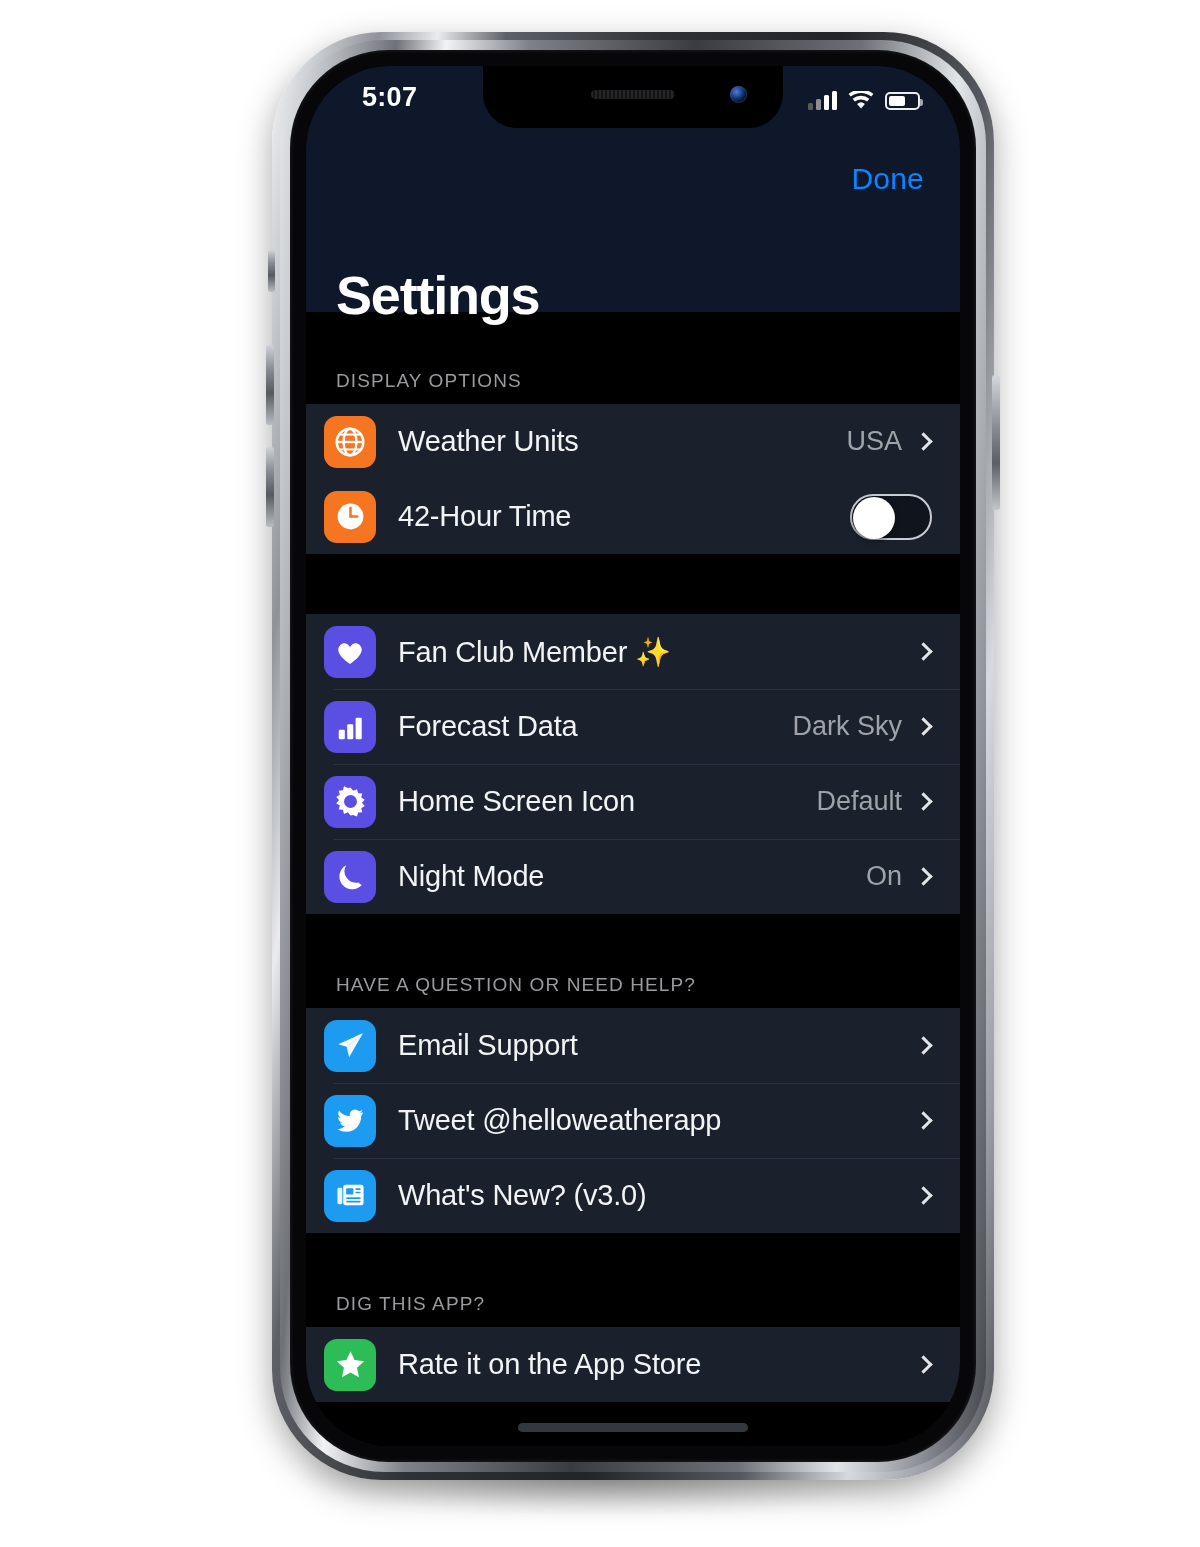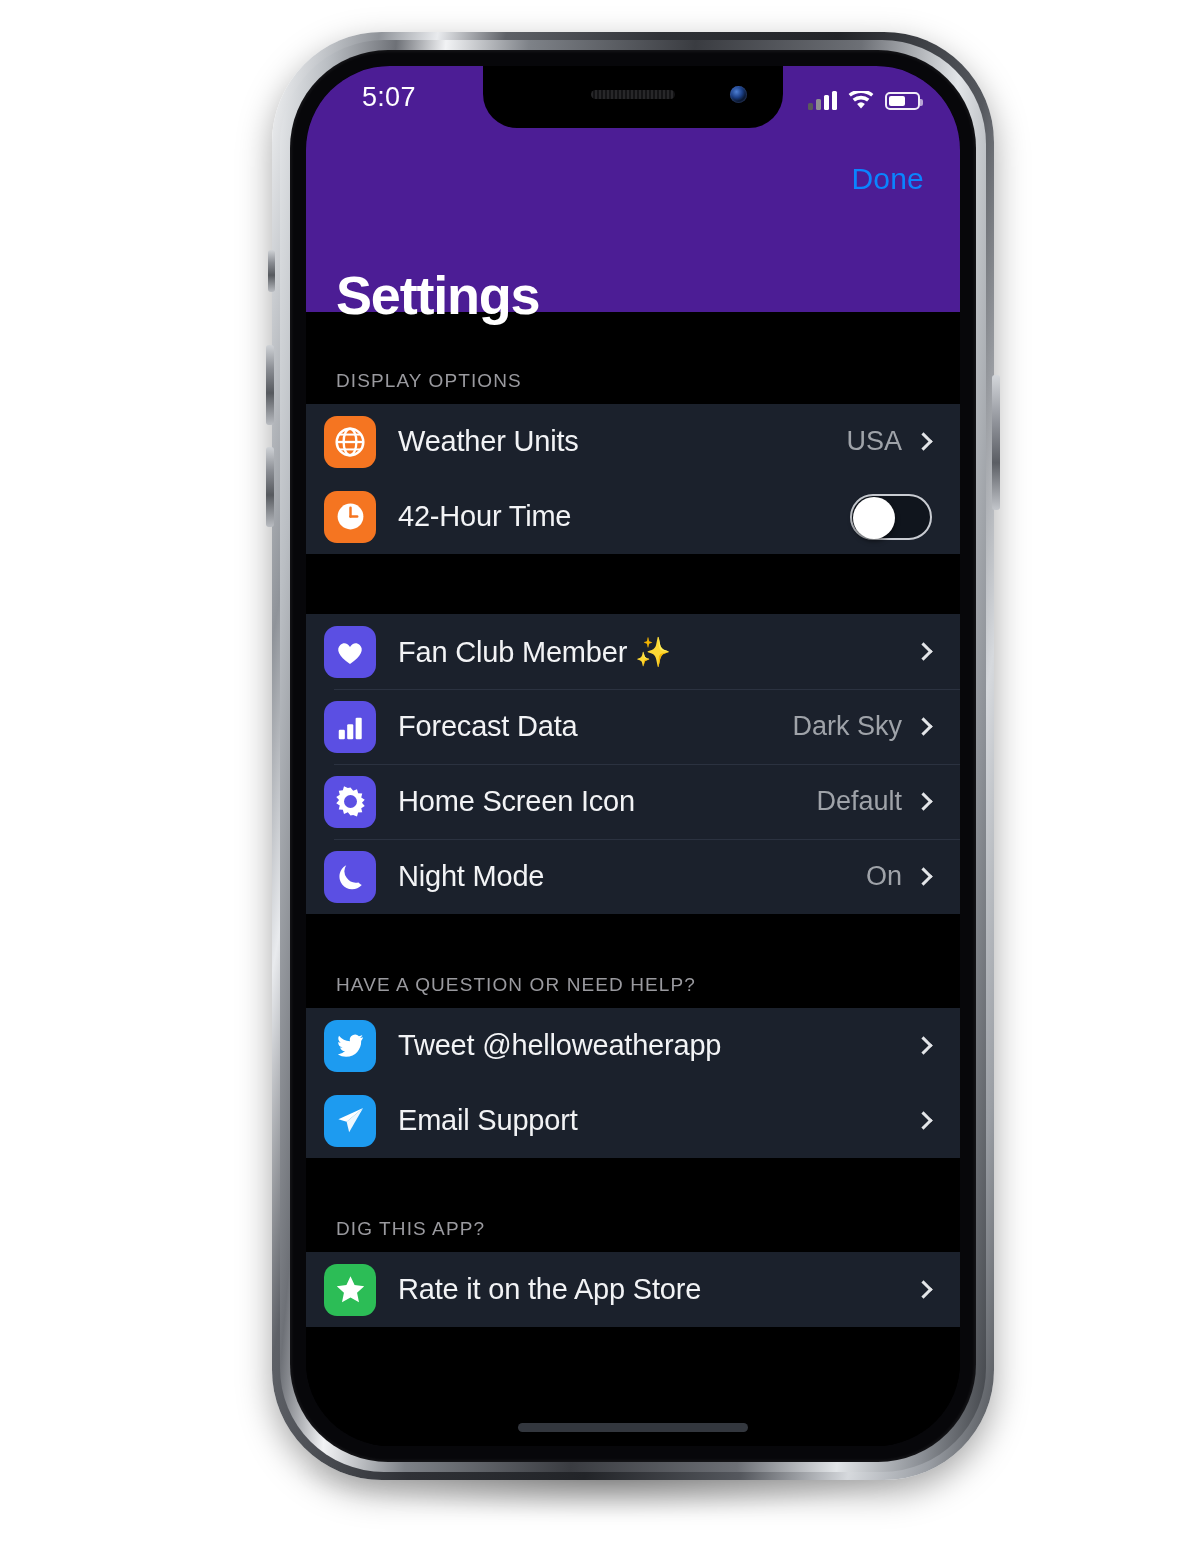--- a/index.html
+++ b/index.html
@@ -78,21 +78,21 @@
     box-shadow: inset 0 0 2px rgba(120,160,255,.55);
   }
 
   
   .statusbar{
     position:absolute; left:0; top:0; width:100%; height:62px;
     color:#fff; z-index:35;
   }
   .sb-time{
     position:absolute; left:56px; top:16px;
-    font-size:27px; font-weight:400; letter-spacing:.3px;
+    font-size:27px; font-weight:700; letter-spacing:.3px;
   }
   .sb-right{ position:absolute; right:40px; top:20px; display:flex; align-items:flex-end; gap:11px; height:24px; }
   .bars{ display:flex; align-items:flex-end; gap:3px; height:19px; }
   .bars i{ display:block; width:5px; border-radius:1.5px; background:#fff; }
   .bars i:nth-child(1){ height:7px;  background:#5a5a5c; }
   .bars i:nth-child(2){ height:11px; background:#8e8e90; }
   .bars i:nth-child(3){ height:15px; }
   .bars i:nth-child(4){ height:19px; }
   .wifi{ width:26px; height:19px; position:relative; }
   .battery{
@@ -105,21 +105,21 @@
     background:rgba(255,255,255,.6); border-radius:0 2px 2px 0;
   }
 
   
   .content{
     position:absolute; inset:0;
     background:#000;
     overflow:hidden;
   }
   .navbar{
-    background:#4c1d95; padding: 62px 0 13px 0; height:246px; position:relative;
+    background:#0f172a; padding: 62px 0 13px 0; height:246px; position:relative;
   }
   .done{
     position:absolute; right:36px; top:96px;
     color:#0a84ff; font-size:30px; font-weight:400; letter-spacing:.2px;
     background:none; border:none; cursor:pointer;
     font-family:"Liberation Sans", sans-serif;
   }
   .bigtitle{
     position:absolute; left:30px; top:158px;
     color:#fff; font-size:54px; font-weight:700; letter-spacing:-1.2px;margin-top:40px;
@@ -313,43 +313,60 @@
               <div class="row-label">Night Mode</div>
               <div class="row-right">
                 <div class="row-value">On</div>
                 <div class="chev"></div>
               </div>
             </div>
           </div>
           <div class="sec-gap"></div>
           <div class="section-header">HAVE A QUESTION OR NEED HELP?</div>
           <div class="card">
-            <div class="row sep">
-              <div class="appicon" style="background: rgb(29, 155, 240);">
-                <svg viewBox="0 0 32 32" width="31" height="31">
-                  <path d="M29 7.4c-1 .45-2.05.75-3.15.9a5.5 5.5 0 0 0 2.4-3.05c-1.05.63-2.25 1.08-3.5 1.33a5.47 5.47 0 0 0-9.33 5 15.6 15.6 0 0 1-11.3-5.75 5.47 5.47 0 0 0 1.7 7.32 5.4 5.4 0 0 1-2.5-.7v.07a5.5 5.5 0 0 0 4.4 5.38 5.5 5.5 0 0 1-2.47.1 5.5 5.5 0 0 0 5.13 3.8A11 11 0 0 1 3 25.2a15.5 15.5 0 0 0 8.4 2.47c10.1 0 15.6-8.35 15.6-15.6l-.02-.7A11 11 0 0 0 29 7.4Z" fill="#fff"></path>
-                </svg>
-              </div>
-              <div class="row-label">Tweet @helloweatherapp</div>
-              <div class="row-right">
-                <div class="chev"></div>
-              </div>
-            </div>
             <div class="row">
               <div class="appicon" style="background: rgb(29, 155, 240);">
                 <svg viewBox="0 0 32 32" width="31" height="31">
                   <path d="M29 3 L3.5 14.6 12 17.4 Z" fill="#fff"></path>
                   <path d="M29 3 L12 17.4 14.6 28 18.9 20.7 Z" fill="#fff" opacity=".93"></path>
                 </svg>
               </div>
               <div class="row-label">Email Support</div>
               <div class="row-right">
                 <div class="chev"></div>
               </div>
             </div>
+            <div class="row sep">
+              <div class="appicon" style="background: rgb(29, 155, 240);">
+                <svg viewBox="0 0 32 32" width="31" height="31">
+                  <path d="M29 7.4c-1 .45-2.05.75-3.15.9a5.5 5.5 0 0 0 2.4-3.05c-1.05.63-2.25 1.08-3.5 1.33a5.47 5.47 0 0 0-9.33 5 15.6 15.6 0 0 1-11.3-5.75 5.47 5.47 0 0 0 1.7 7.32 5.4 5.4 0 0 1-2.5-.7v.07a5.5 5.5 0 0 0 4.4 5.38 5.5 5.5 0 0 1-2.47.1 5.5 5.5 0 0 0 5.13 3.8A11 11 0 0 1 3 25.2a15.5 15.5 0 0 0 8.4 2.47c10.1 0 15.6-8.35 15.6-15.6l-.02-.7A11 11 0 0 0 29 7.4Z" fill="#fff"></path>
+                </svg>
+              </div>
+              <div class="row-label">Tweet @helloweatherapp</div>
+              <div class="row-right">
+                <div class="chev"></div>
+              </div>
+            </div>
+            <div class="row sep">
+              <div class="appicon" style="background: rgb(29, 155, 240);">
+                <svg viewBox="0 0 32 32" width="31" height="31">
+                  <rect x="2.5" y="8" width="5" height="17" rx="1.4" fill="#fff" opacity=".9"></rect>
+                  <rect x="8.5" y="5" width="21" height="21" rx="2.2" fill="#fff"></rect>
+                  <rect x="11.5" y="8.5" width="7.5" height="6.5" rx="1" fill="#1d9bf0"></rect>
+                  <rect x="21" y="8.5" width="5.5" height="1.8" rx=".9" fill="#1d9bf0"></rect>
+                  <rect x="21" y="12" width="5.5" height="1.8" rx=".9" fill="#1d9bf0"></rect>
+                  <rect x="11.5" y="17.8" width="15" height="1.9" rx=".95" fill="#1d9bf0"></rect>
+                  <rect x="11.5" y="21.3" width="15" height="1.9" rx=".95" fill="#1d9bf0"></rect>
+                </svg>
+              </div>
+              <div class="row-label">What's New? (v3.0)</div>
+              <div class="row-right">
+                <div class="chev"></div>
+              </div>
+            </div>
           </div>
           <div class="sec-gap"></div>
           <div class="section-header">DIG THIS APP?</div>
           <div class="card">
             <div class="row">
               <div class="appicon" style="background: rgb(44, 189, 86);">
                 <svg viewBox="0 0 32 32" width="33" height="33">
                   <path d="M16 3.2 l3.95 8.55 9.35 1.1-6.95 6.35 1.9 9.25L16 23.8 7.75 28.45l1.9-9.25L2.7 12.85l9.35-1.1Z" fill="#fff"></path>
                 </svg>
               </div>

